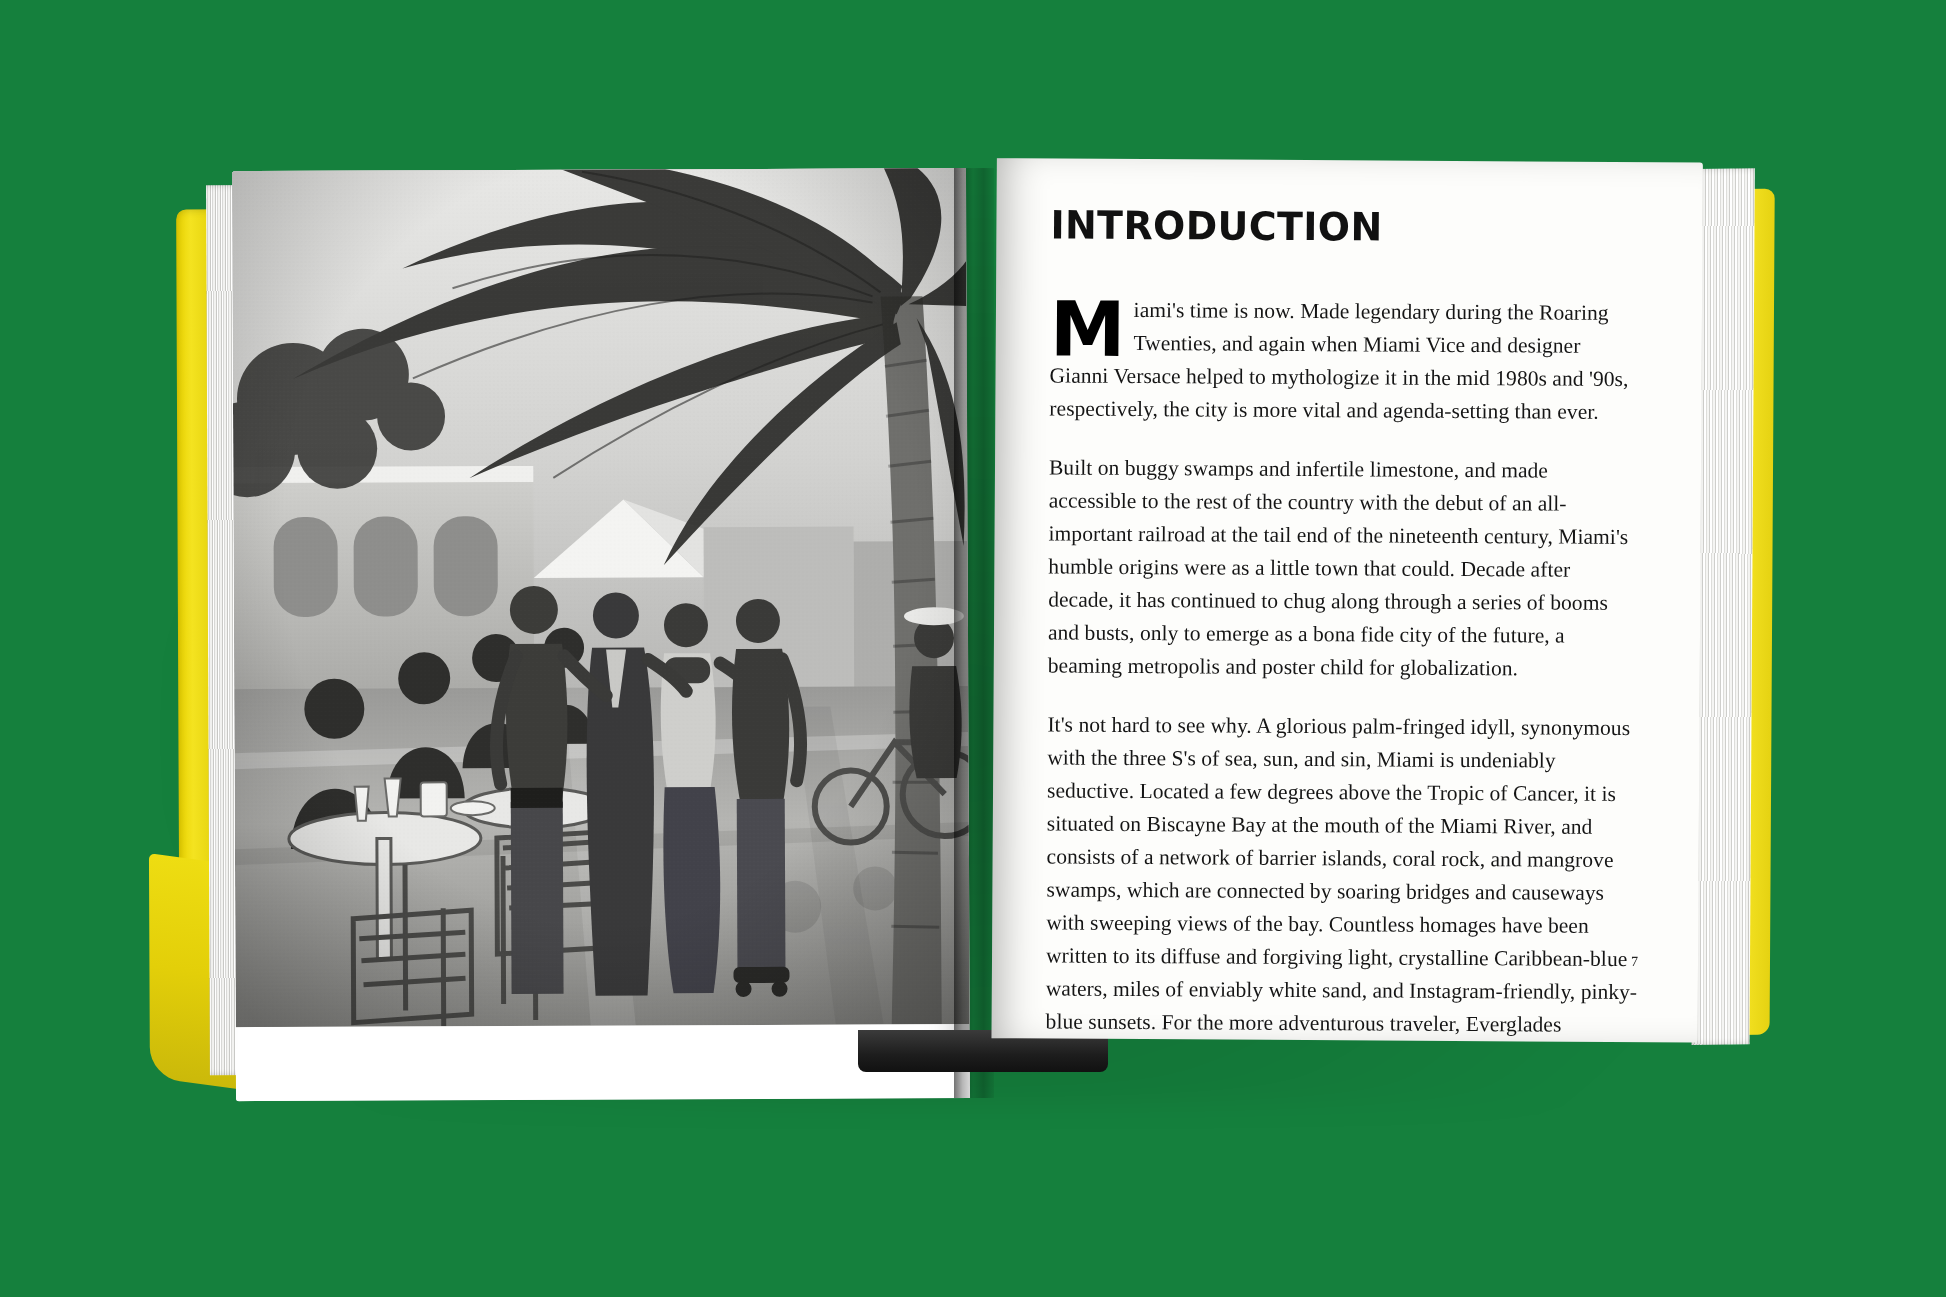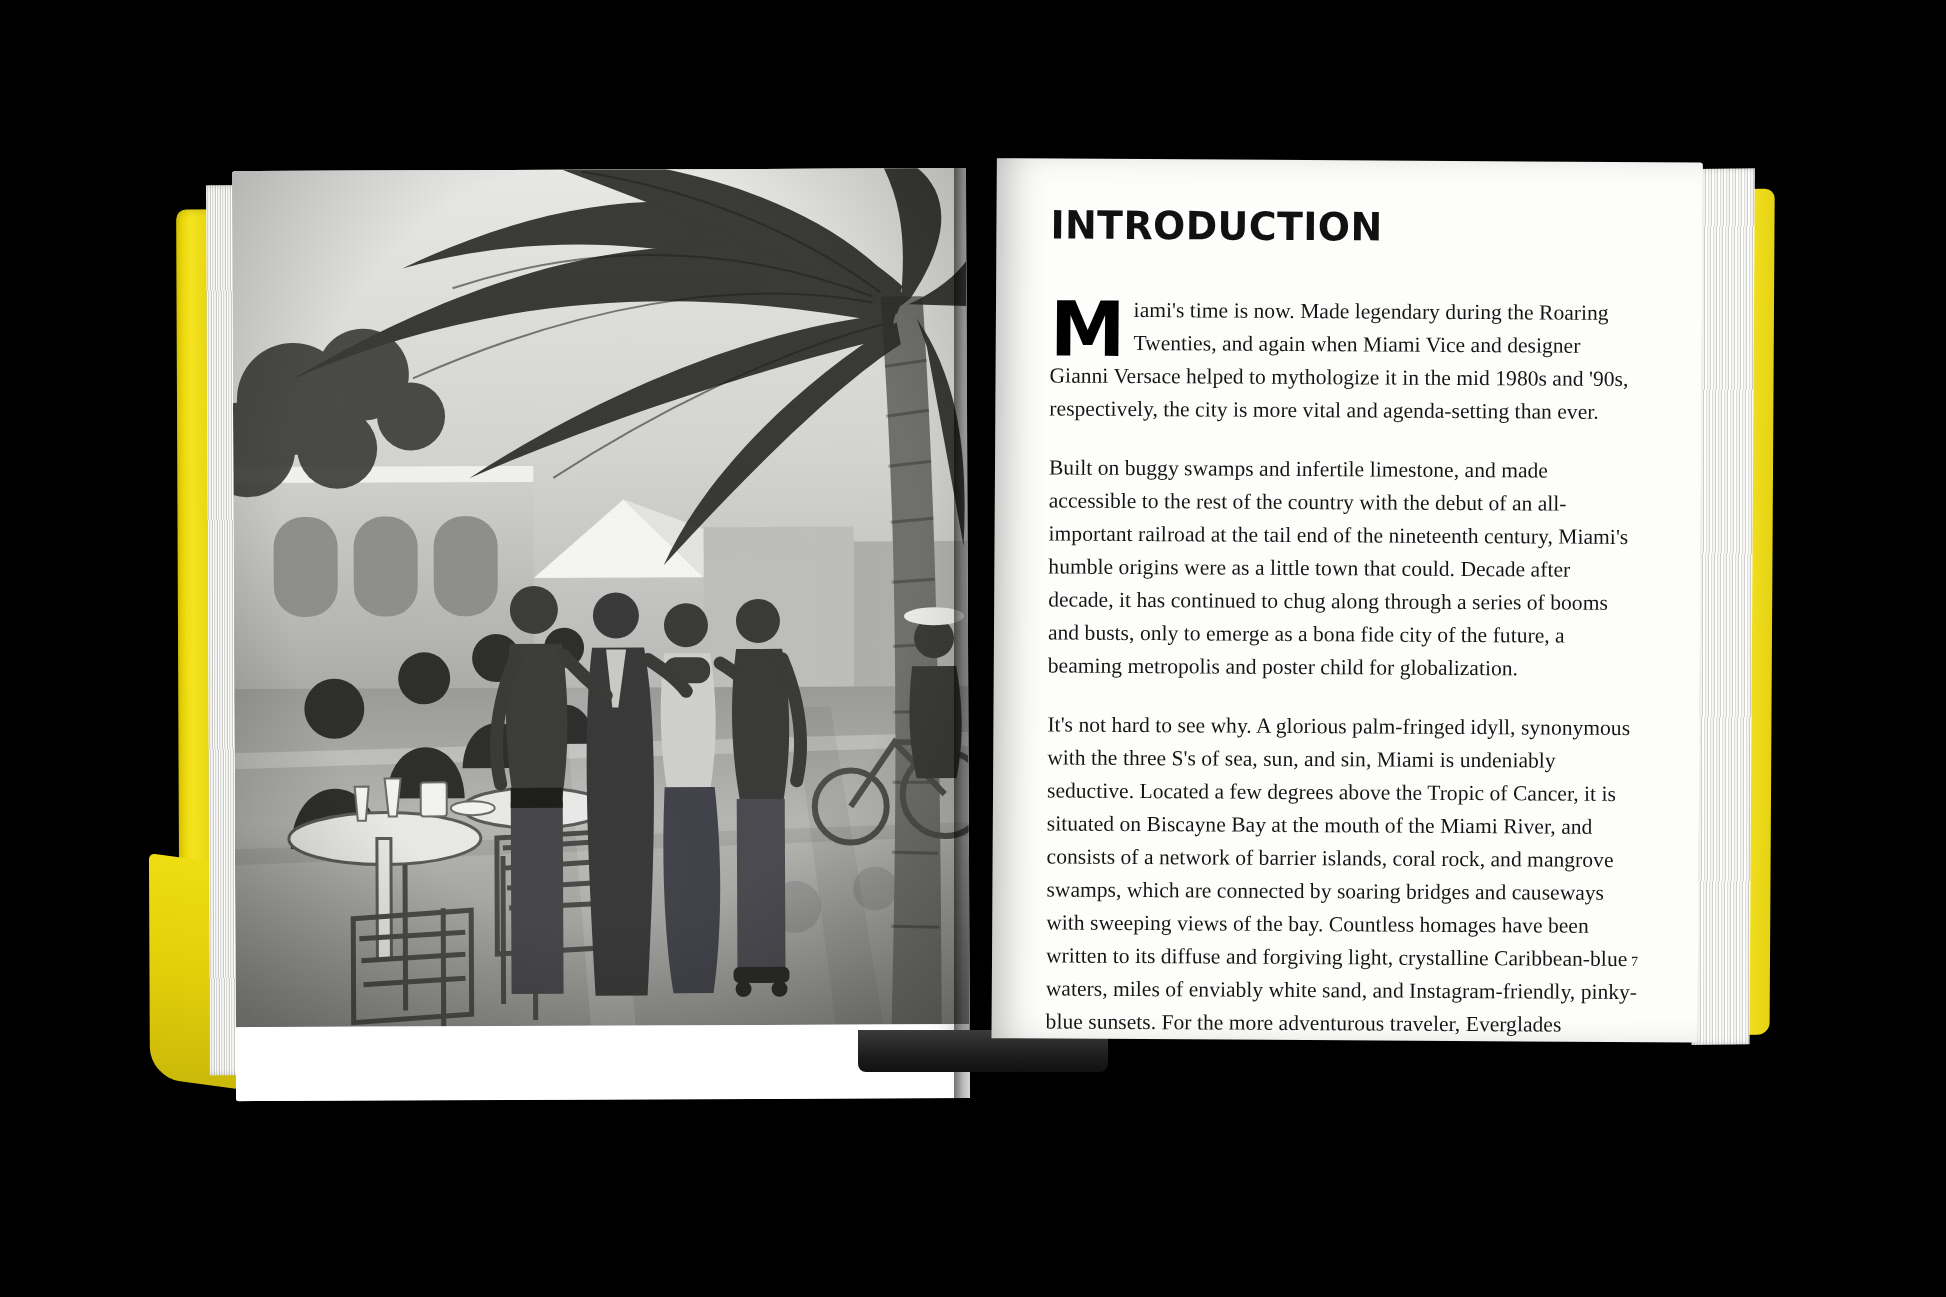--- a/index.html
+++ b/index.html
@@ -9,21 +9,21 @@
     width: 1946px;
     height: 1297px;
     overflow: hidden;
     font-family: "Liberation Serif", serif;
   }
 
   #stage {
     position: relative;
     width: 1946px;
     height: 1297px;
-    background: #000000;
+    background: #15803d;
   }
 
   
   .book-shadow {
     position: absolute;
     left: 165px;
     top: 175px;
     width: 1590px;
     height: 930px;
     background: radial-gradient(ellipse at 50% 60%, rgba(0,0,0,0.16) 0%, rgba(0,0,0,0.07) 45%, rgba(0,0,0,0.0) 72%);

